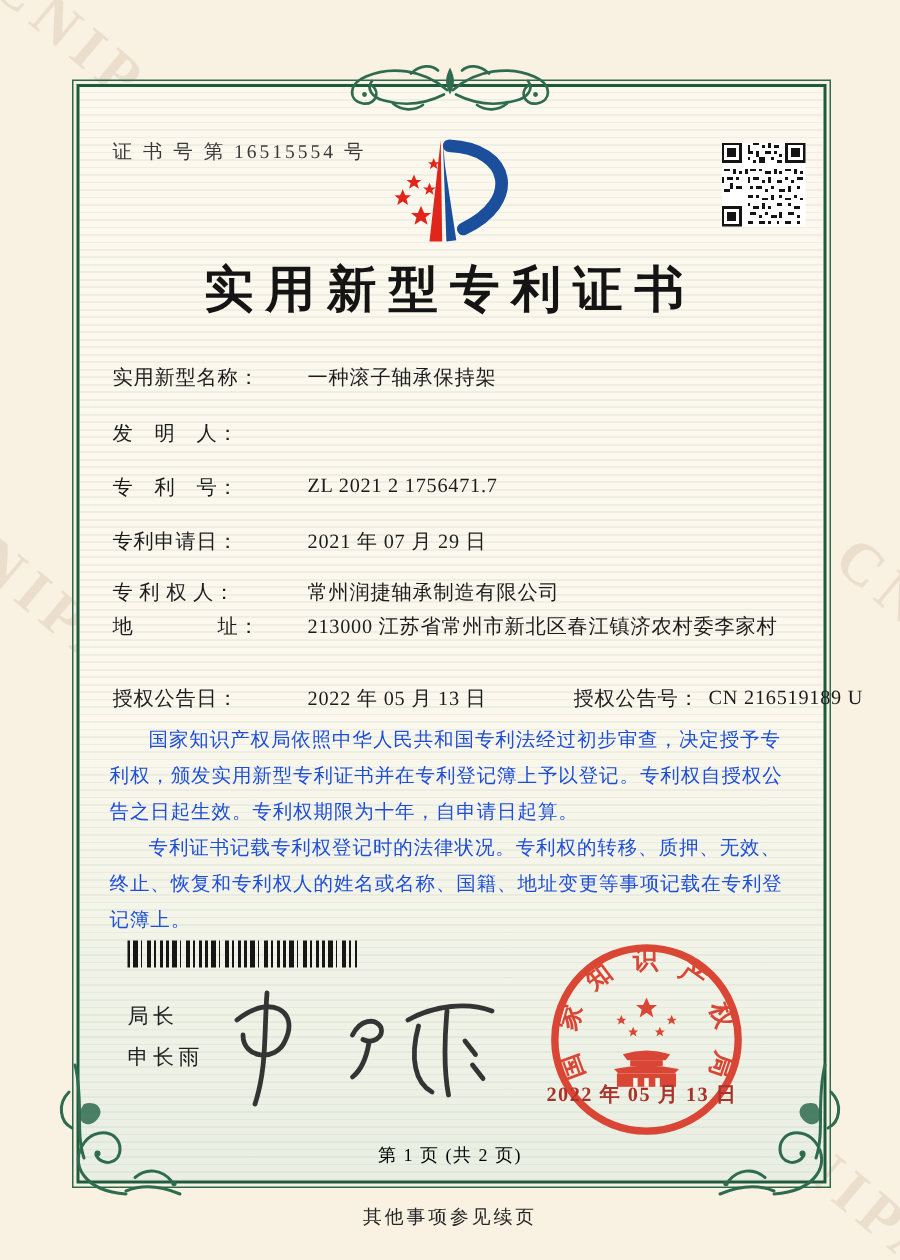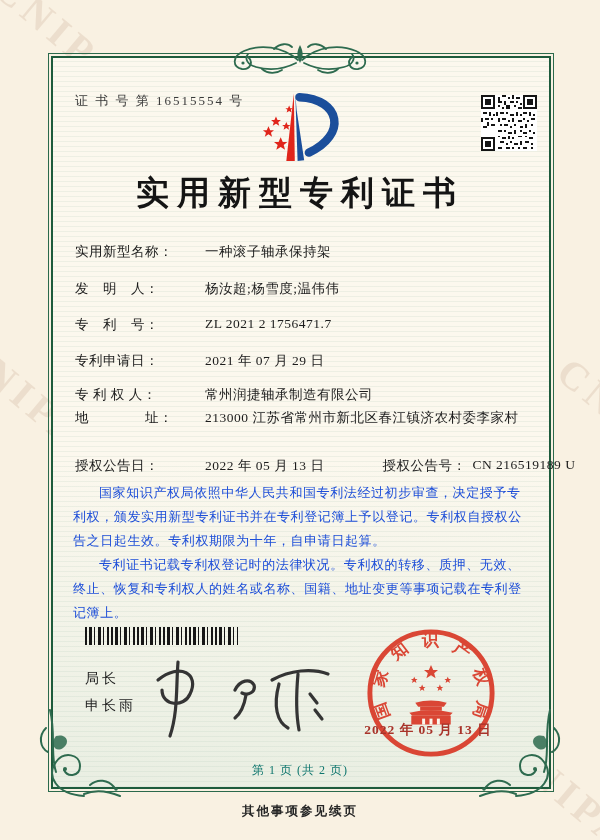--- a/index.html
+++ b/index.html
@@ -57,23 +57,23 @@
             letter-spacing:3px;line-height:1;}
   .director .nm{margin-top:13px;}
 
   .sig{position:absolute;left:138px;top:650px;width:210px;height:92px;}
 
   .seal{position:absolute;left:362px;top:624px;width:138px;height:138px;opacity:0.93;}
   .seal-date{position:absolute;left:364px;top:721px;width:128px;text-align:center;
              font-size:13.5px;font-weight:bold;color:#a8332a;letter-spacing:1px;}
 
   .page-info{position:absolute;left:0;top:762px;width:600px;text-align:center;
-             font-size:12px;letter-spacing:1px;color:#0f766e;}
+             font-size:12px;letter-spacing:1px;color:#000000;}
   .cont-note{position:absolute;left:0;top:803px;width:600px;text-align:center;
-             font-size:12.5px;letter-spacing:2px;color:#262626;font-weight:bold;}
+             font-size:12.5px;letter-spacing:2px;color:#262626;}
 </style>
 </head>
 <body>
 
 <div id="page">
 
   <div class="wm" style="left:-18px;top:8px;">CNIPA</div>
   <div class="wm" style="left:352px;top:246px;">CNIPA</div>
   <div class="wm" style="left:-55px;top:370px;">CNIPA</div>
   <div class="wm" style="left:545px;top:392px;">CNIPA</div>
@@ -161,21 +161,20 @@
 
   <div class="title">实用新型专利证书</div>
 
   <div class="fields">
     <div class="frow r1">
       <span class="flabel">实用新型名称：</span>
       <span class="fvalue">一种滚子轴承保持架</span>
     </div>
     <div class="frow r2">
       <span class="flabel">发　明　人：</span>
-      <span class="fvalue">杨汝超;杨雪度;温伟伟</span>
     </div>
     <div class="frow r3">
       <span class="flabel">专　利　号：</span>
       <span class="fvalue">ZL 2021 2 1756471.7</span>
     </div>
     <div class="frow r4">
       <span class="flabel">专利申请日：</span>
       <span class="fvalue">2021 年 07 月 29 日</span>
     </div>
     <div class="frow r5">

